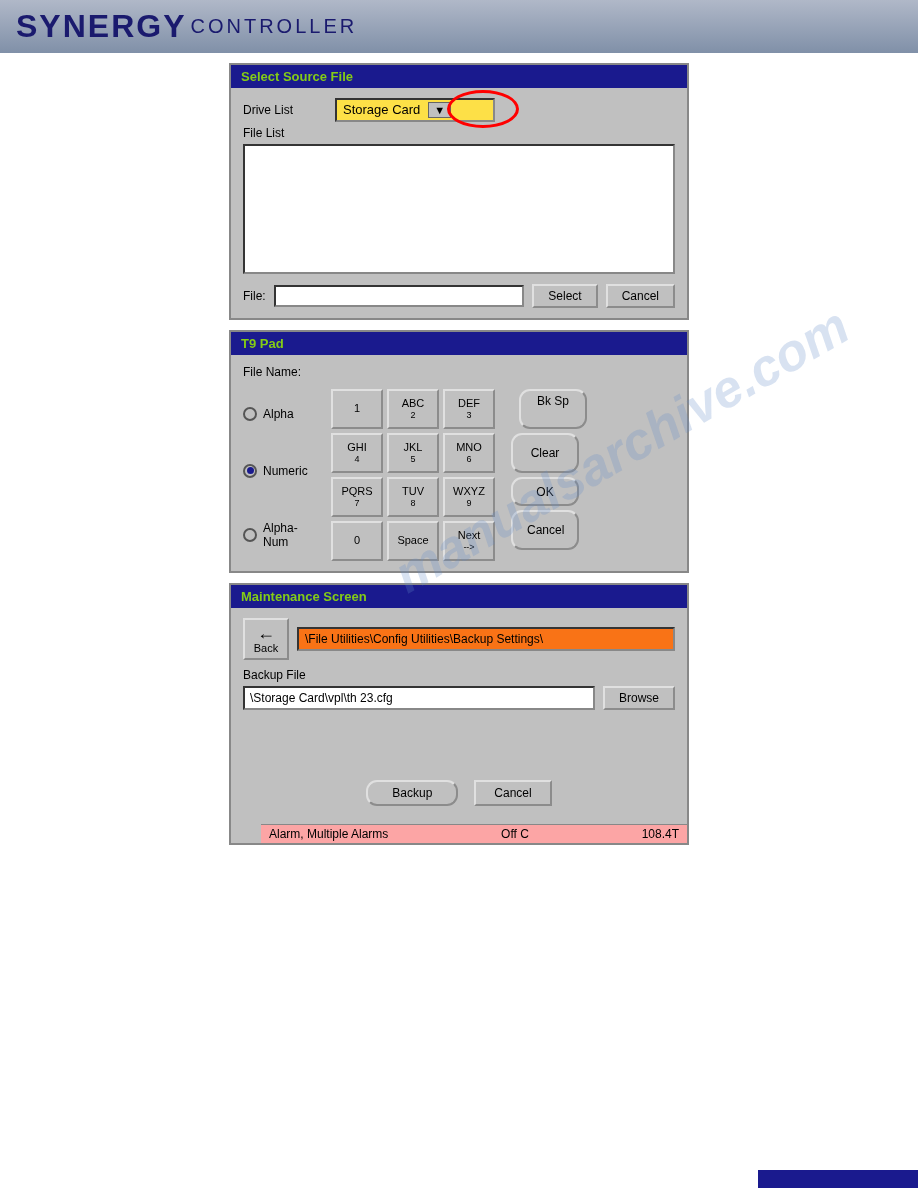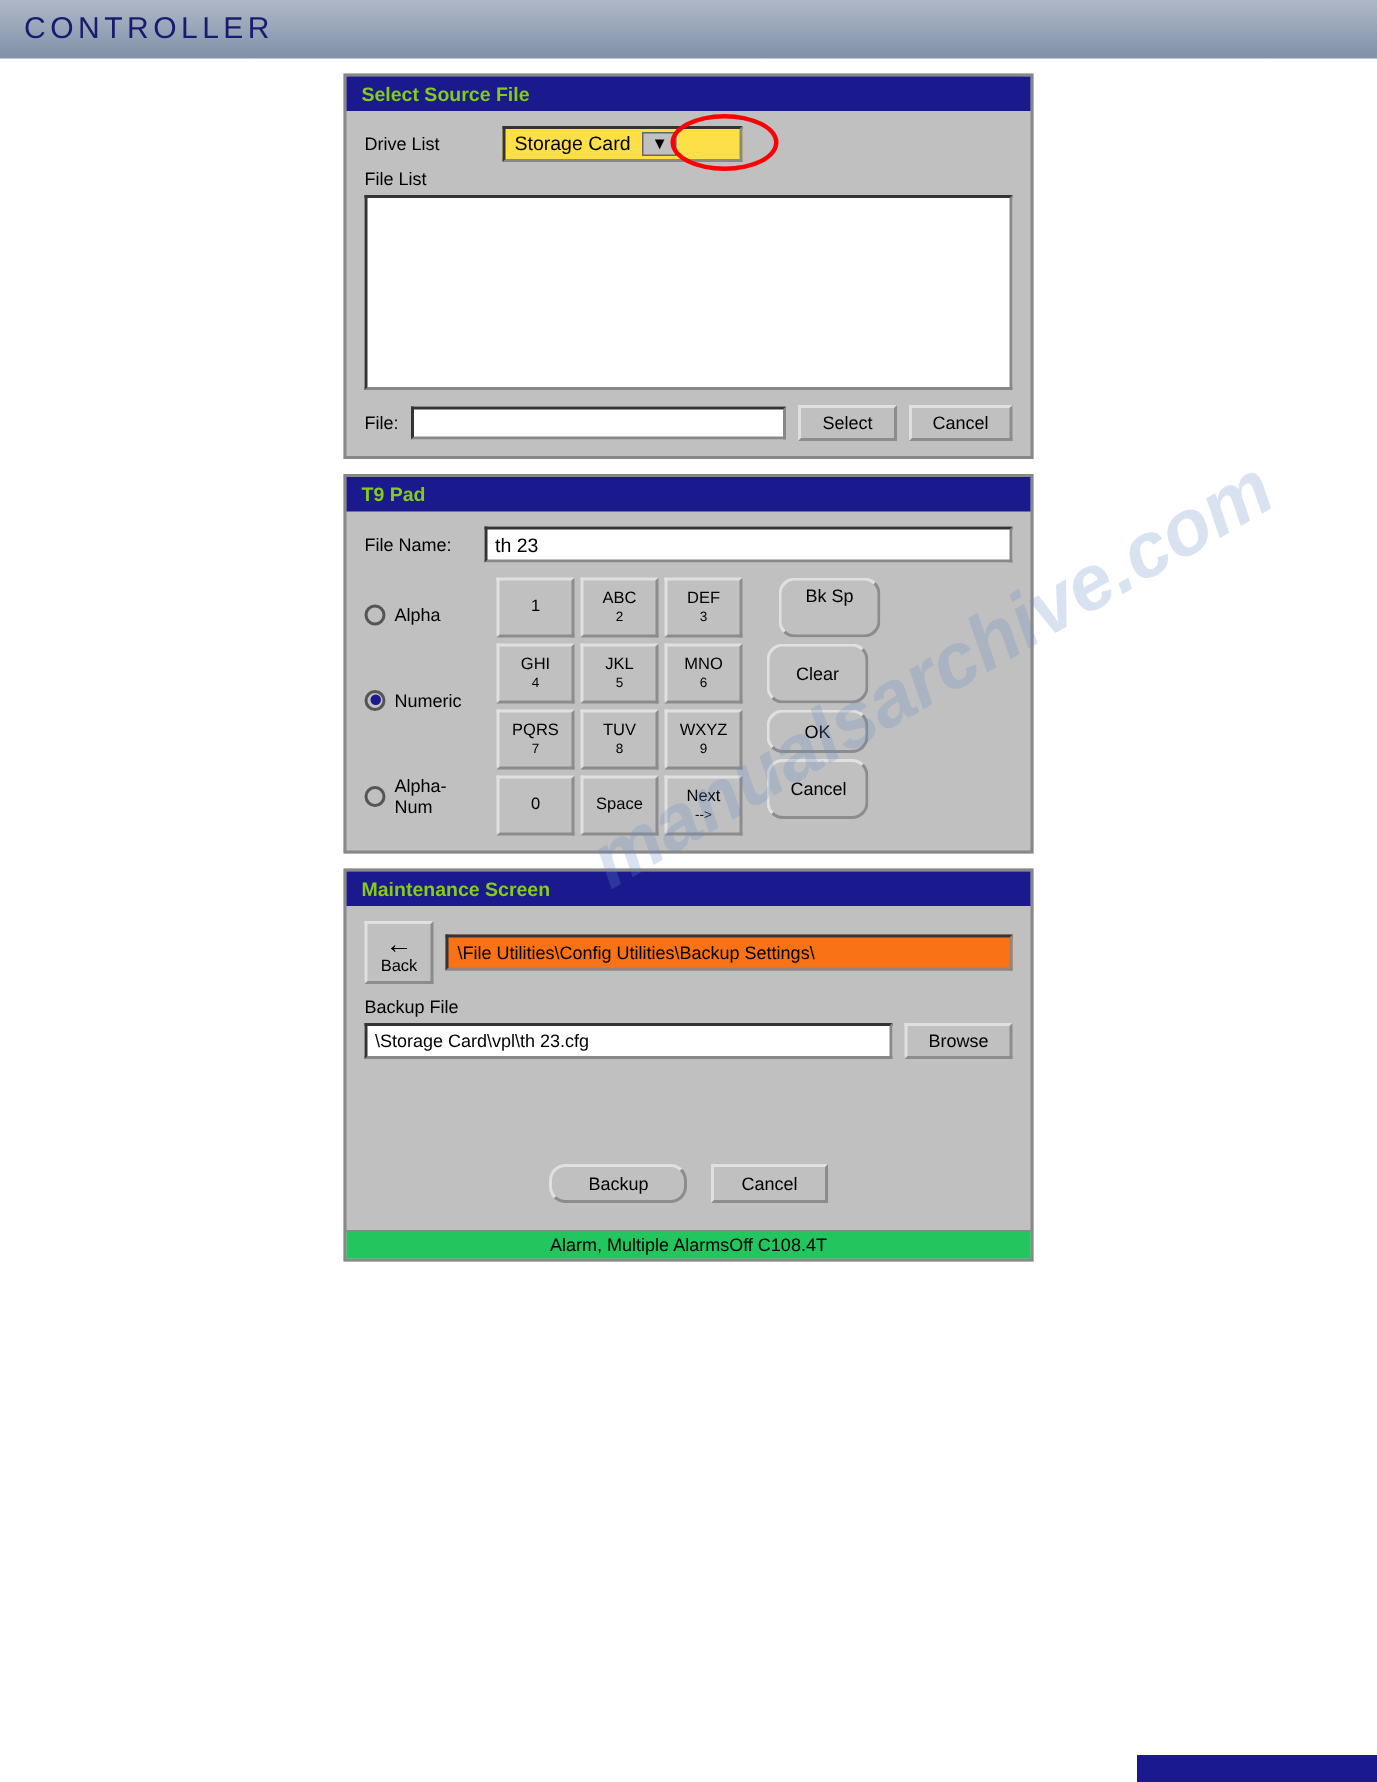--- a/index.html
+++ b/index.html
@@ -256,25 +256,26 @@
     }
     .maintenance-actions {
       display: flex;
       gap: 16px;
       justify-content: center;
       margin-top: 8px;
       margin-bottom: 8px;
     }
     .status-bar {
       display: flex;
-      justify-content: center;
-      font-size: 12px;
-      background: #22c55e;
+      justify-content: space-between;
+      font-size: 12px;
+      background: #fca5a5;
       padding: 2px 8px;
       border-top: 1px solid #888;
+      margin-left: 30px;
     }
 
     
     .watermark {
       position: absolute;
       top: 420px;
       right: 40px;
       color: rgba(100, 140, 200, 0.25);
       font-size: 52px;
       font-weight: bold;
@@ -291,20 +292,21 @@
       right: 0;
       width: 160px;
       height: 18px;
       background: #1a1a8e;
     }
   </style>
 </head>
 <body>
 
 <div class="header">
+  <span class="header-synergy">SYNERGY</span>
   <span class="header-controller">CONTROLLER</span>
 </div>
 
 <div class="panel select-source">
   <div class="panel-title">Select Source File</div>
   <div class="panel-body">
 
     <div class="drive-row">
       <span class="drive-label">Drive List</span>
       <div style="position:relative; display:inline-flex; align-items:center;">
@@ -331,21 +333,20 @@
     </div>
   </div>
 </div>
 
 <div class="panel t9pad">
   <div class="panel-title">T9 Pad</div>
   <div class="panel-body">
 
     <div class="name-row">
       <span class="name-label">File Name:</span>
-      <input class="name-input" type="text" value="th 23" style="">
     </div>
 
     <div class="t9pad-grid">
 
       <div class="t9pad-left">
         <div class="radio-item">
           <div class="radio-circle"></div>
           <span>Alpha</span>
         </div>
         <div class="radio-item">

